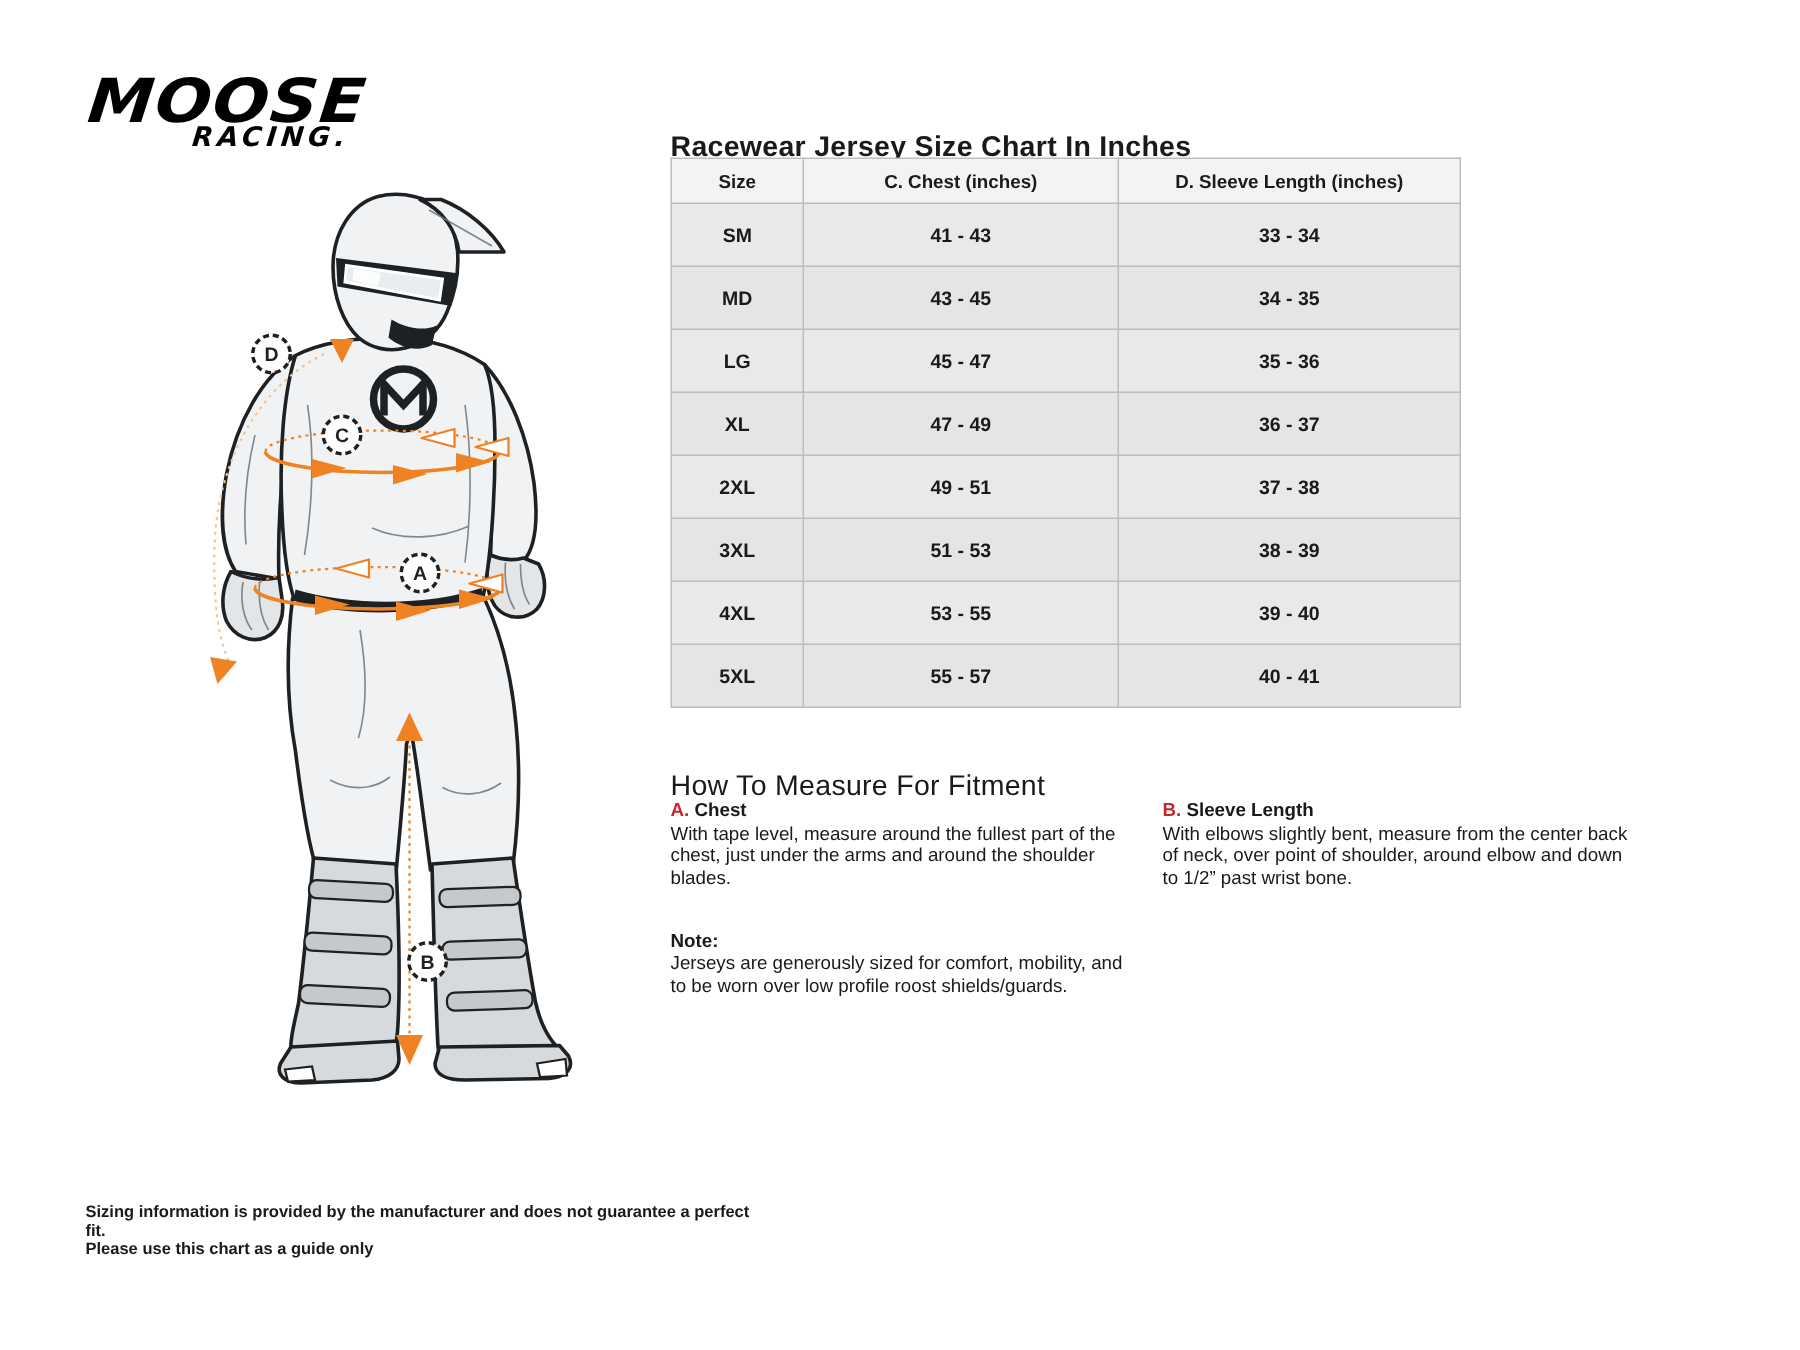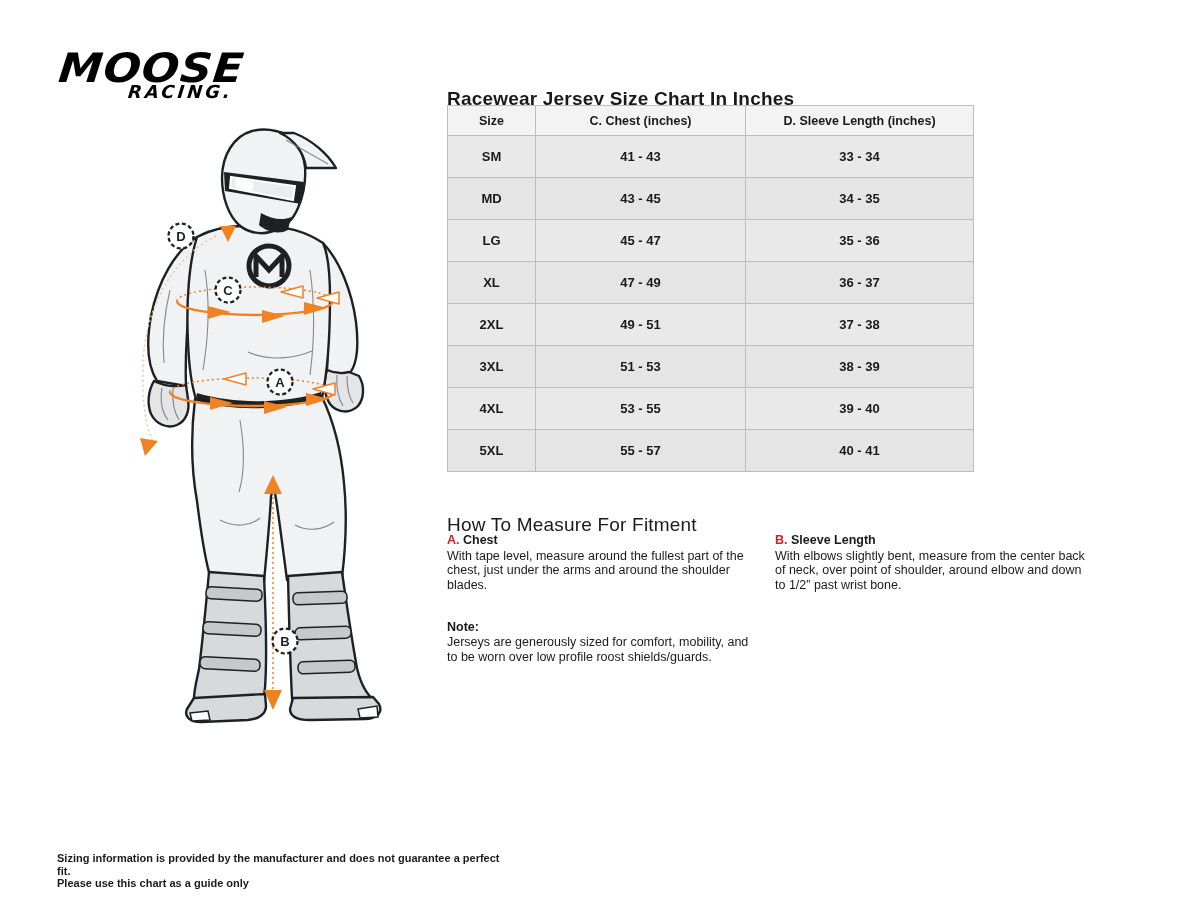--- a/index.html
+++ b/index.html
@@ -66,21 +66,21 @@
   }
   .measure-item{position:absolute;top:533px;font-size:12.5px;line-height:14.5px;}
   .measure-item.item-a{left:447px;width:302px;}
   .measure-item.item-b{left:775px;width:316px;}
   .measure-item .item-head{font-weight:bold;font-size:12.5px;margin-bottom:1px;}
   .measure-item .item-key{color:var(--accent-red);}
   .note-block{position:absolute;left:447px;top:620px;width:310px;font-size:12.5px;line-height:15px;}
   .note-label{font-weight:bold;}
   
   .footer-note{
-    position:absolute;left:57px;top:852px;width:450px;
+    position:absolute;left:57px;top:802px;width:450px;
     font-size:11px;font-weight:bold;line-height:12.5px;
   }
   
   .figure-wrap{position:absolute;left:40px;top:120px;width:400px;height:640px;}
   svg .ol{fill:#F1F2F3;stroke:#1E2124;stroke-width:2.4;stroke-linejoin:round;}
   svg .glove{fill:#E3E5E6;stroke:#1E2124;stroke-width:2.4;stroke-linejoin:round;}
   svg .boot{fill:#D7DADC;stroke:#1E2124;stroke-width:2.4;stroke-linejoin:round;}
   svg .strap{fill:#C6C9CB;stroke:#1E2124;stroke-width:1.5;}
   svg .dk{fill:#1E2124;}
   svg .crease{fill:none;stroke:#70767B;stroke-width:1.1;opacity:.85;}

